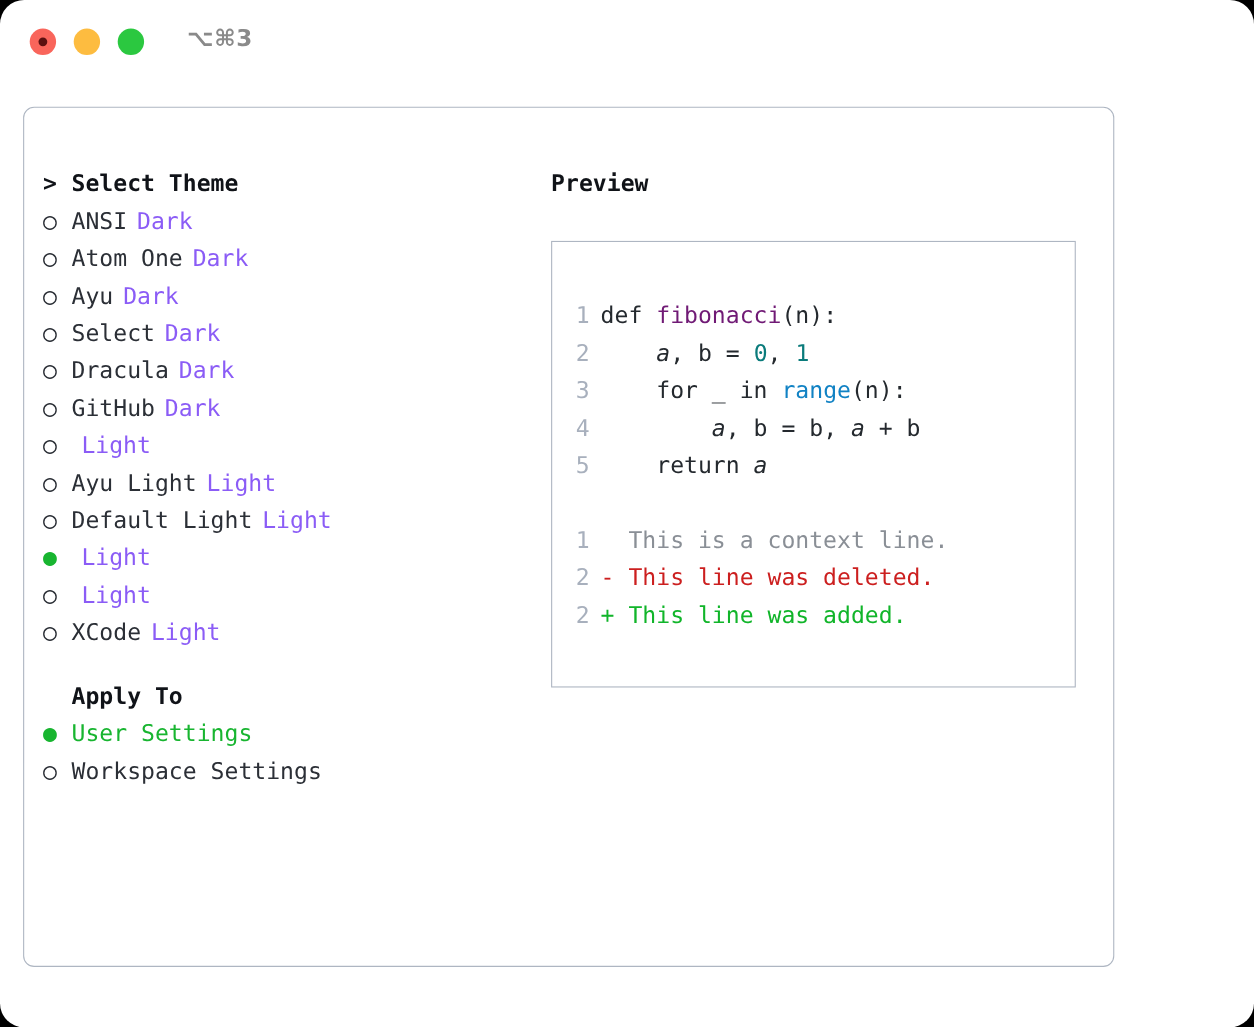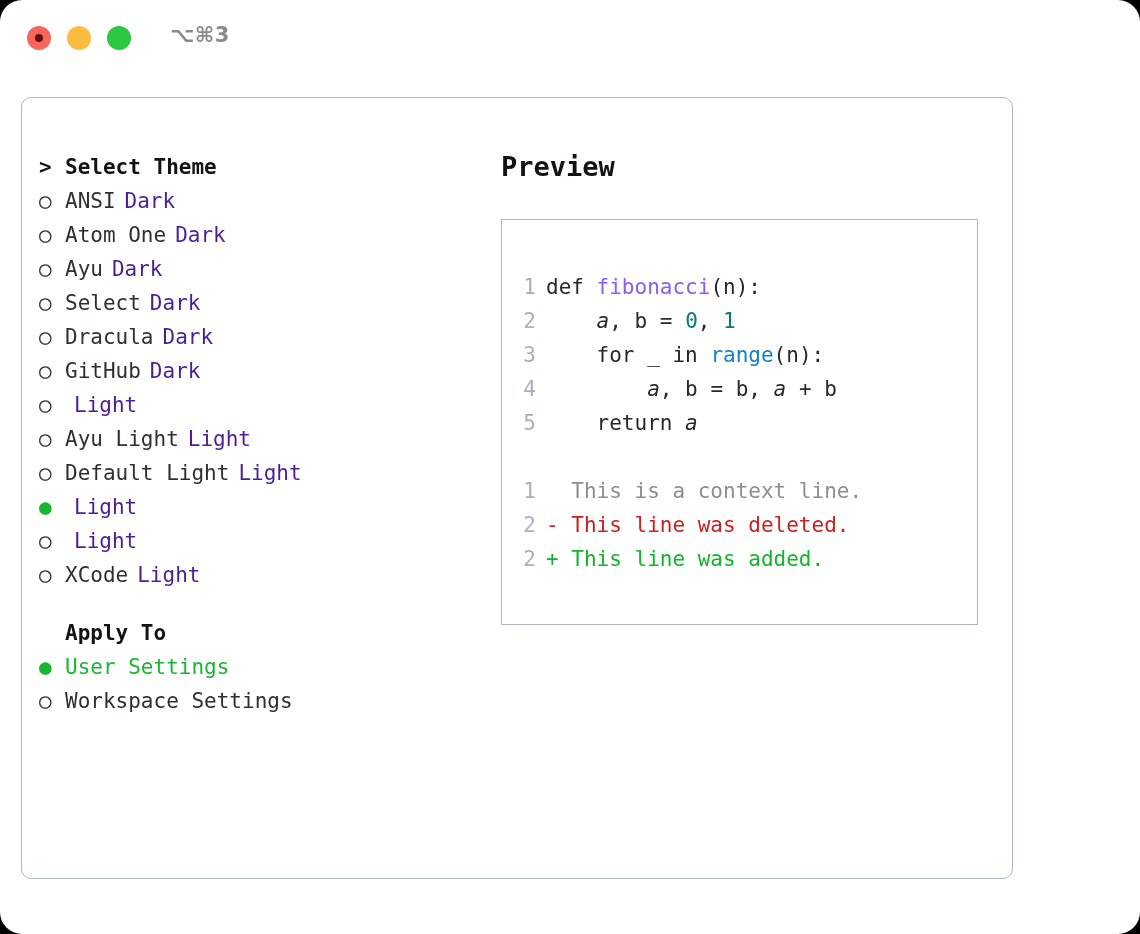--- a/index.html
+++ b/index.html
@@ -99,21 +99,21 @@
   }
   .marker.sel { color: #18b530; }
   .heading {
     font-weight: bold;
     color: #101318;
   }
   .heading .marker { color: #101318; font-weight: bold; }
   .theme-name { color: #2b2f36; }
   .theme-name.selected { color: #18b530; }
   .theme-kind {
-    color: #4c1d95;
+    color: #8b5cf6;
     margin-left: 9px;
   }
   #apply-heading {
     margin-top: 24px;
     color: #101318;
   }
   #hint {
     position: absolute;
     left: 17px;
     top: 662px;
@@ -125,21 +125,21 @@
   }
 
   
   #right-col {
     position: absolute;
     left: 479px;
     top: 52px;
     width: 490px;
   }
   #preview-title {
-    font-size: 27px;
+    font-size: 21px;
     font-weight: bold;
     color: #101318;
     line-height: 34px;
     font-family: "DejaVu Sans Mono", monospace;
   }
   #code-box {
     margin-top: 35px;
     width: 477px;
     height: 406px;
     border: 1.6px solid #aeb6c2;
@@ -158,21 +158,21 @@
   }
   .code-line { height: 34px; white-space: pre; }
   .ln {
     display: inline-block;
     width: 22px;
     text-align: right;
     color: #a8b0bd;
     margin-right: 10px;
   }
   .tok-plain { color: #24292e; }
-  .tok-fn    { color: #8b5cf6; }
+  .tok-fn    { color: #701a75; }
   .tok-kw    { color: #24292e; }
   .tok-num   { color: #0a7b7b; }
   .tok-builtin { color: #1182c4; }
   .tok-var   { color: #24292e; font-style: italic; }
   .blank-line { height: 34px; }
   .diff-ctx  { color: #8a8f96; }
   .diff-del  { color: #cc1f1f; }
   .diff-add  { color: #11b52a; }
 </style>
 </head>

